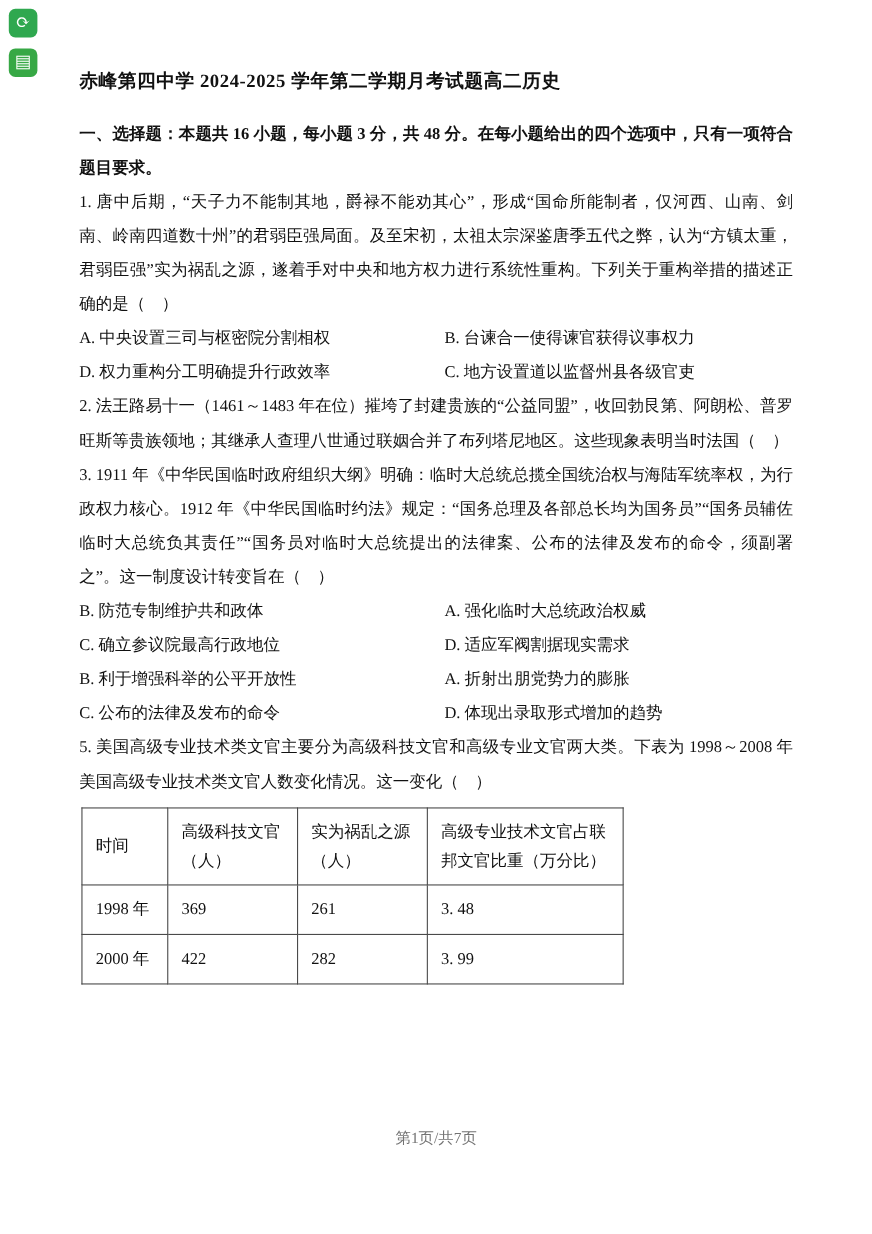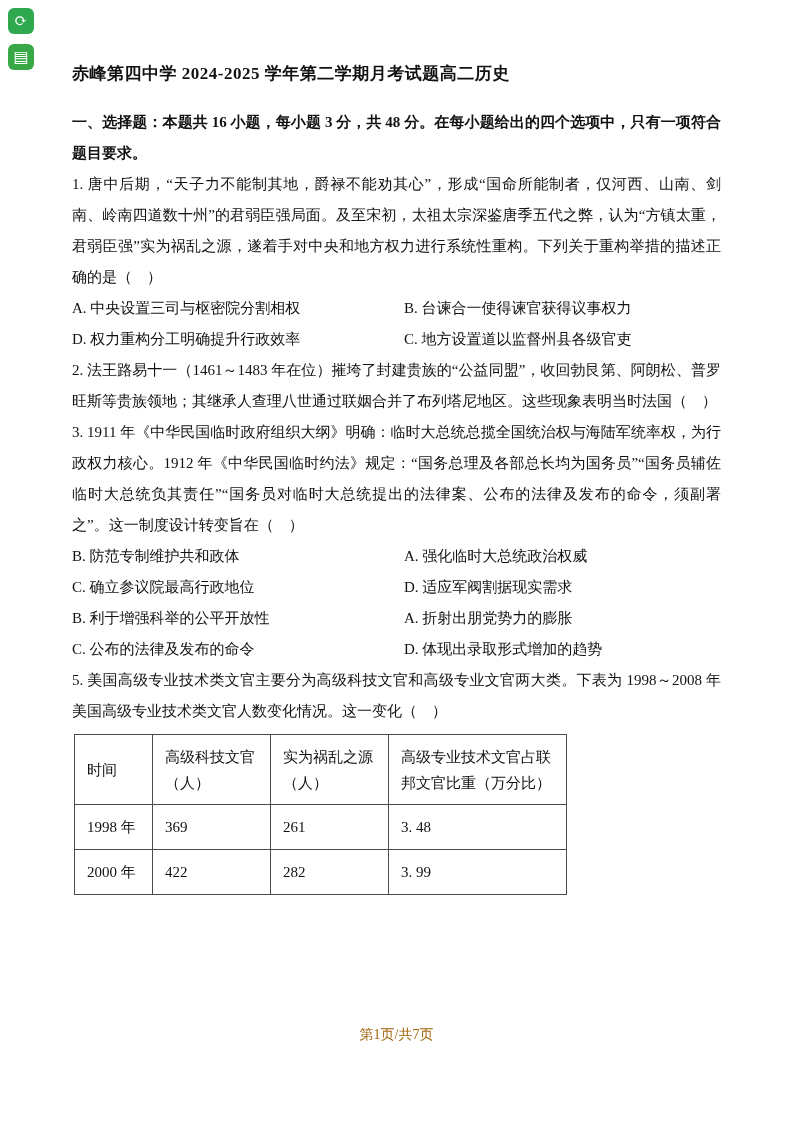--- a/index.html
+++ b/index.html
@@ -44,21 +44,21 @@
     padding: 6px 12px; line-height: 26px;
   }
   .col-1 { width: 78px; }
   .col-2 { width: 118px; }
   .col-3 { width: 118px; }
   .col-4 { width: 178px; }
   .data-table thead th { height: 70px; }
   .data-table tbody td { height: 45px; margin-top: 28px; }
   .footer {
     position: absolute; top: 1026px; left: 0; width: 100%;
-    text-align: center; font-size: 14px; color: #a16207;
+    text-align: center; font-size: 14px; color: #737373;
   }
 </style>
 </head>
 <body>
 
 <div class="float-icon one">
   <span>⟳</span>
 </div>
 <div class="float-icon two">
   <span>▤</span>

